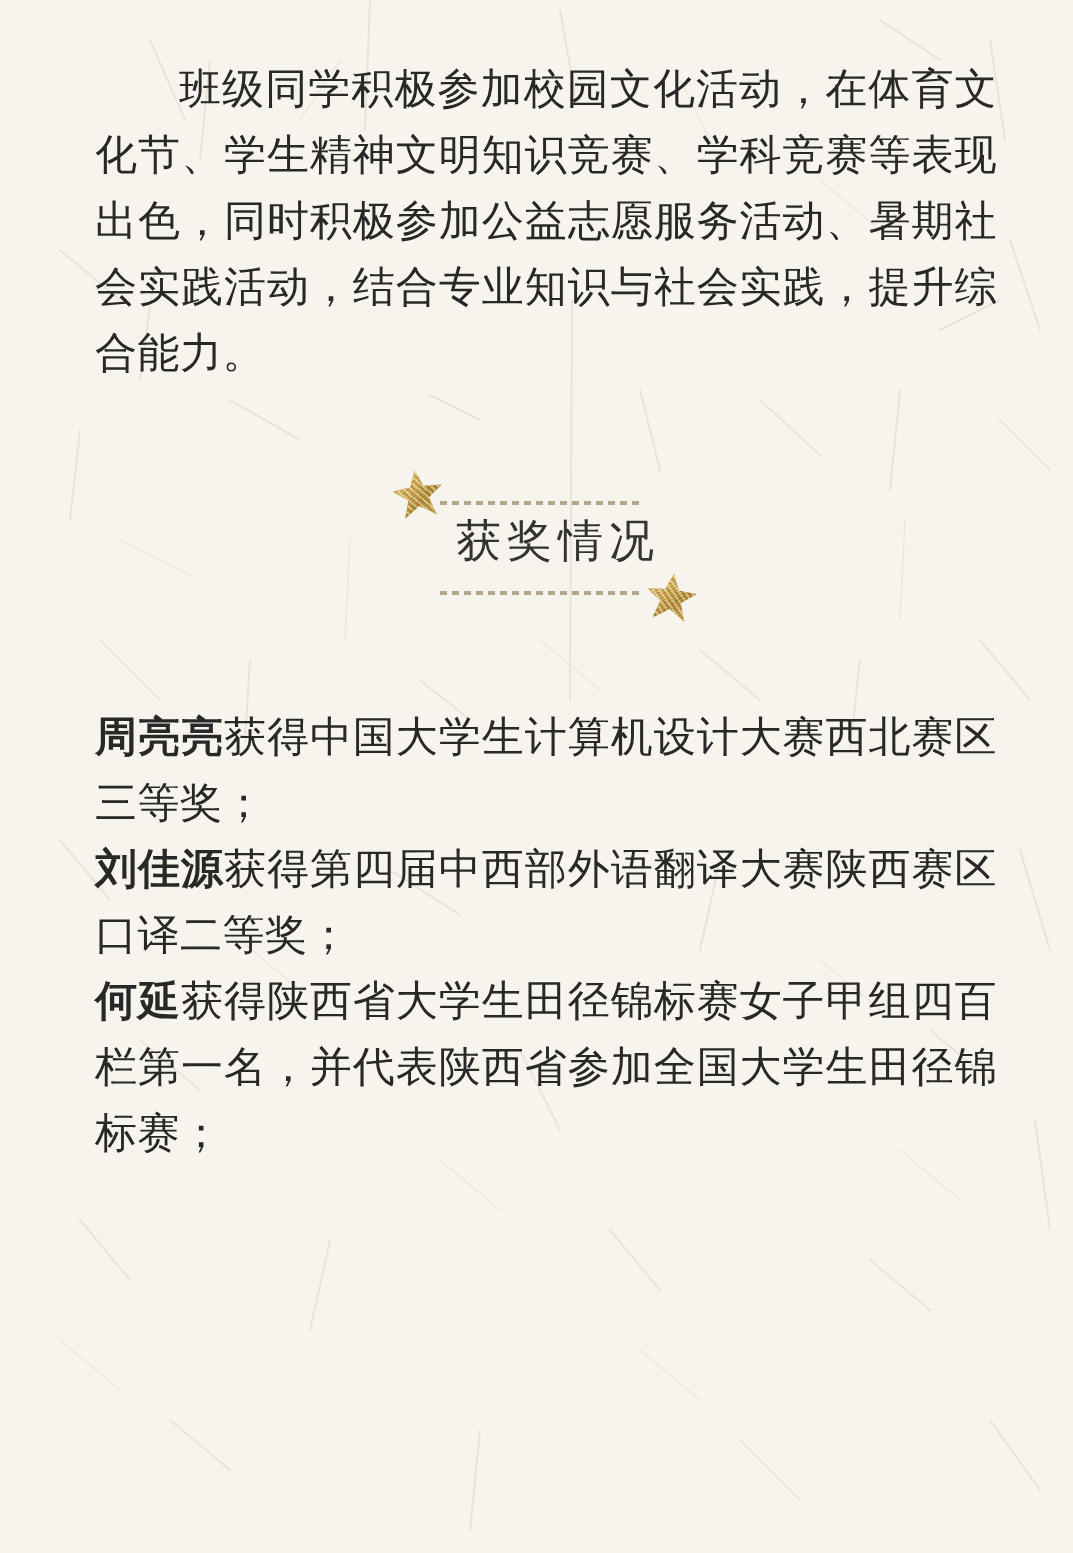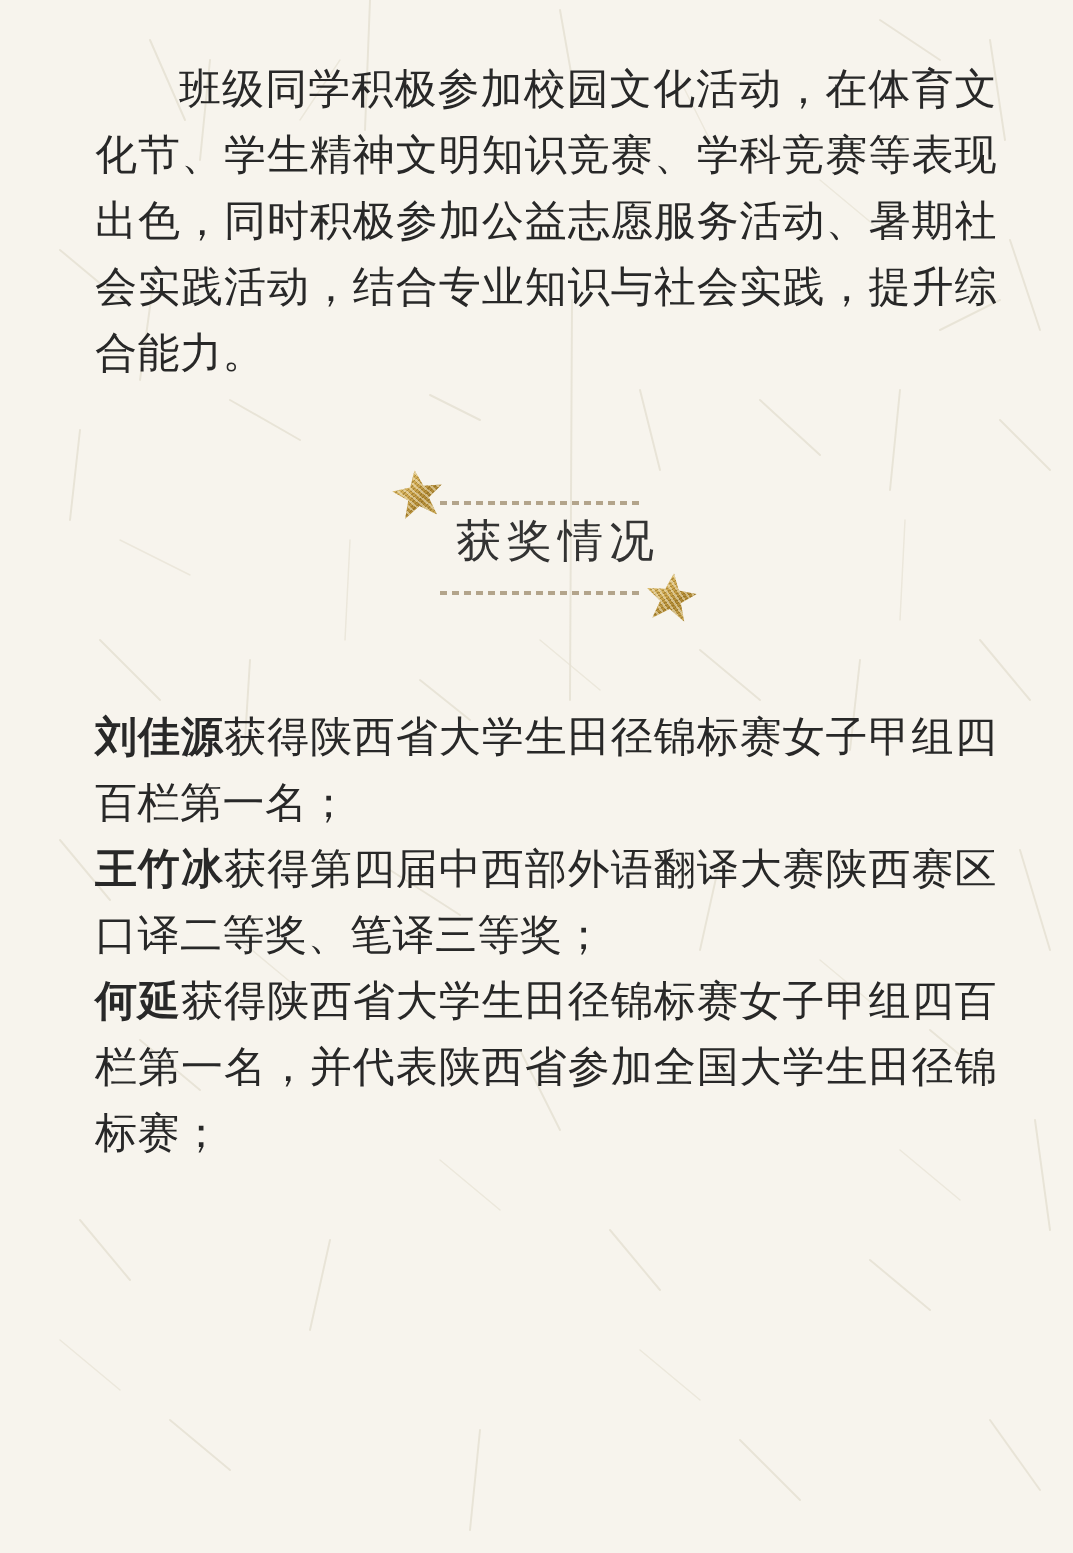--- a/index.html
+++ b/index.html
@@ -142,23 +142,23 @@
     <div class="award-header">
       <div class="star star1"></div>
       <div class="dash dash1"></div>
       <h2 class="hdr-title">获奖情况</h2>
       <div class="dash dash2"></div>
       <div class="star star2"></div>
     </div>
 
     <div class="awards">
 
+      <p class="para award-item"><b>周亮亮</b><span>获得中国大学生计算机设计大赛西北赛区三等奖；</span></p>
 
-      <p class="para award-item"><b>刘佳源</b><span>获得陕西省大学生田径锦标赛女子甲组四百栏第一名；</span></p>
+      <p class="para award-item"><b>刘佳源</b><span>获得第四届中西部外语翻译大赛陕西赛区口译二等奖；</span></p>
 
-      <p class="para award-item"><b>王竹冰</b><span>获得第四届中西部外语翻译大赛陕西赛区口译二等奖、笔译三等奖；</span></p>
 
 
       <p class="para award-item"><b>何延</b><span>获得陕西省大学生田径锦标赛女子甲组四百栏第一名，并代表陕西省参加全国大学生田径锦标赛；</span></p>
     </div>
 
   </div>
 </div>
 
 </body></html>

